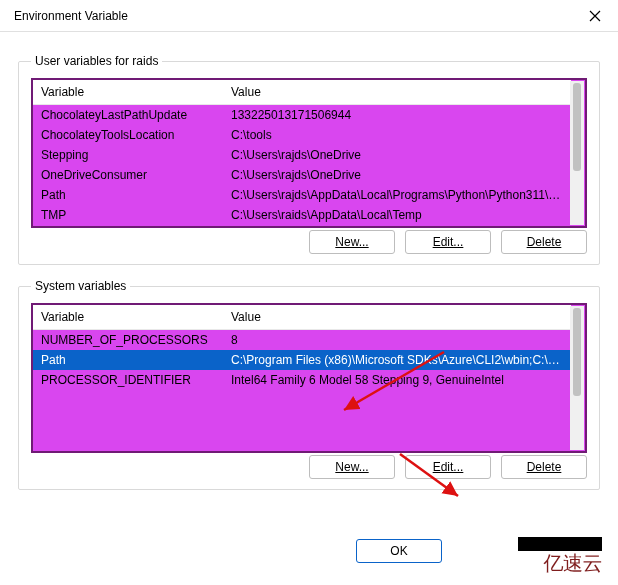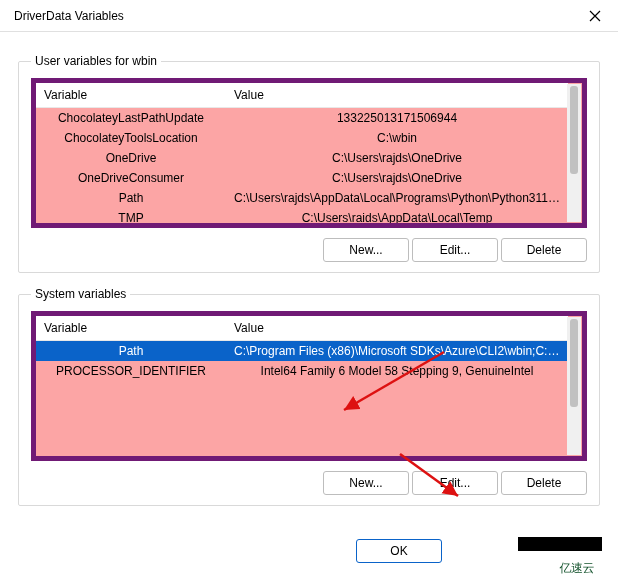--- a/index.html
+++ b/index.html
@@ -26,25 +26,25 @@
   .close { width: 18px; height: 18px; display:flex; align-items:center; justify-content:center; cursor:pointer; }
   .content { padding: 8px 18px 0 18px; }
   fieldset {
     border: 1px solid #d9d9d9;
     border-radius: 2px;
     margin: 14px 0 8px 0;
     padding: 10px 12px 10px 12px;
   }
   fieldset legend { padding: 0 4px; font-size: 12px; }
   .table-wrap {
-    border: 5px solid #701a75;
+    border: 2px solid #701a75;
     height: 150px;
     position: relative;
     overflow: hidden;
-    background:#fca5a5;
+    background:#d946ef;
   }
   .scroll-gutter {
     position:absolute;
     top:1px; right:1px; bottom:1px;
     width:14px;
     background: #f0f0f0;
     border-left: none;
   }
   .scroll-thumb {
     position:absolute;
@@ -59,32 +59,32 @@
     font-weight: normal;
     padding: 5px 8px;
     border-bottom: 1px solid #e8e8e8;
     background:#fff;
   }
   tbody td {
     padding: 3px 8px;
     white-space: nowrap;
     overflow: hidden;
     text-overflow: ellipsis;
-    text-align: center;
   }
   col.var { width: 190px; }
   tr.selected td {
     background: #0a63c9;
     color: #fff;
   }
   .btn-row {
     display:flex;
     justify-content:flex-end;
-    gap:3px;
-    margin-top:10px;
+    gap:10px;
+    margin-top:2px;
+    text-decoration:underline;
   }
   button.btn {
     min-width: 86px;
     height: 24px;
     font-size: 12px;
     background:#fff;
     border:1px solid #bdbdbd;
     border-radius:3px;
     padding:0 16px;
     cursor:pointer;
@@ -99,45 +99,45 @@
   .watermark-block {
     position:absolute;
     right:16px;
     bottom:34px;
     width:84px;
     height:14px;
     background:#000;
   }
   .watermark-text {
     position:absolute;
-    right:24px;
+    right:16px;
     bottom:8px;
-    color:#14532d;
-    font-size:12px;
+    color:#7f1d1d;
+    font-size:20px;
     letter-spacing:-0.5px;
   }
   .arrow { position:absolute; pointer-events:none; }
   .arrow svg { display:block; }
 </style>
 </head>
 <body>
 
 <div class="titlebar">
-  <span class="title">DriverData Variables</span>
+  <span class="title">Environment Variable</span>
   <span class="close">
     <svg width="12" height="12" viewBox="0 0 12 12">
         <path d="M1 1 L11 11 M11 1 L1 11" stroke="#000" stroke-width="1.2" fill="none"></path>
       </svg>
   </span>
 </div>
 
 <div class="content">
 
   <fieldset>
-    <legend>User variables for wbin</legend>
+    <legend>User variables for raids</legend>
     <div class="table-wrap">
       <div class="scroll-gutter">
           <div class="scroll-thumb"></div>
         </div>
       <table>
         <colgroup>
             <col class="var">
             <col>
           </colgroup>
         <thead>
@@ -146,24 +146,24 @@
           <th>Value</th>
         </tr>
           </thead>
         <tbody id="user-body">
             <tr>
               <td>ChocolateyLastPathUpdate</td>
               <td>133225013171506944</td>
             </tr>
             <tr>
               <td>ChocolateyToolsLocation</td>
-              <td>C:\wbin</td>
-            </tr>
-            <tr>
-              <td>OneDrive</td>
+              <td>C:\tools</td>
+            </tr>
+            <tr>
+              <td>Stepping</td>
               <td>C:\Users\rajds\OneDrive</td>
             </tr>
             <tr>
               <td>OneDriveConsumer</td>
               <td>C:\Users\rajds\OneDrive</td>
             </tr>
             <tr>
               <td>Path</td>
               <td>C:\Users\rajds\AppData\Local\Programs\Python\Python311\Script...</td>
             </tr>
@@ -192,20 +192,24 @@
             <col class="var">
             <col>
           </colgroup>
         <thead>
             <tr>
           <th>Variable</th>
           <th>Value</th>
         </tr>
           </thead>
         <tbody id="system-body">
+            <tr>
+              <td>NUMBER_OF_PROCESSORS</td>
+              <td>8</td>
+            </tr>
             <tr class="selected">
               <td>Path</td>
               <td>C:\Program Files (x86)\Microsoft SDKs\Azure\CLI2\wbin;C:\Progra...</td>
             </tr>
             <tr>
               <td>PROCESSOR_IDENTIFIER</td>
               <td>Intel64 Family 6 Model 58 Stepping 9, GenuineIntel</td>
             </tr>
           </tbody>
       </table>

